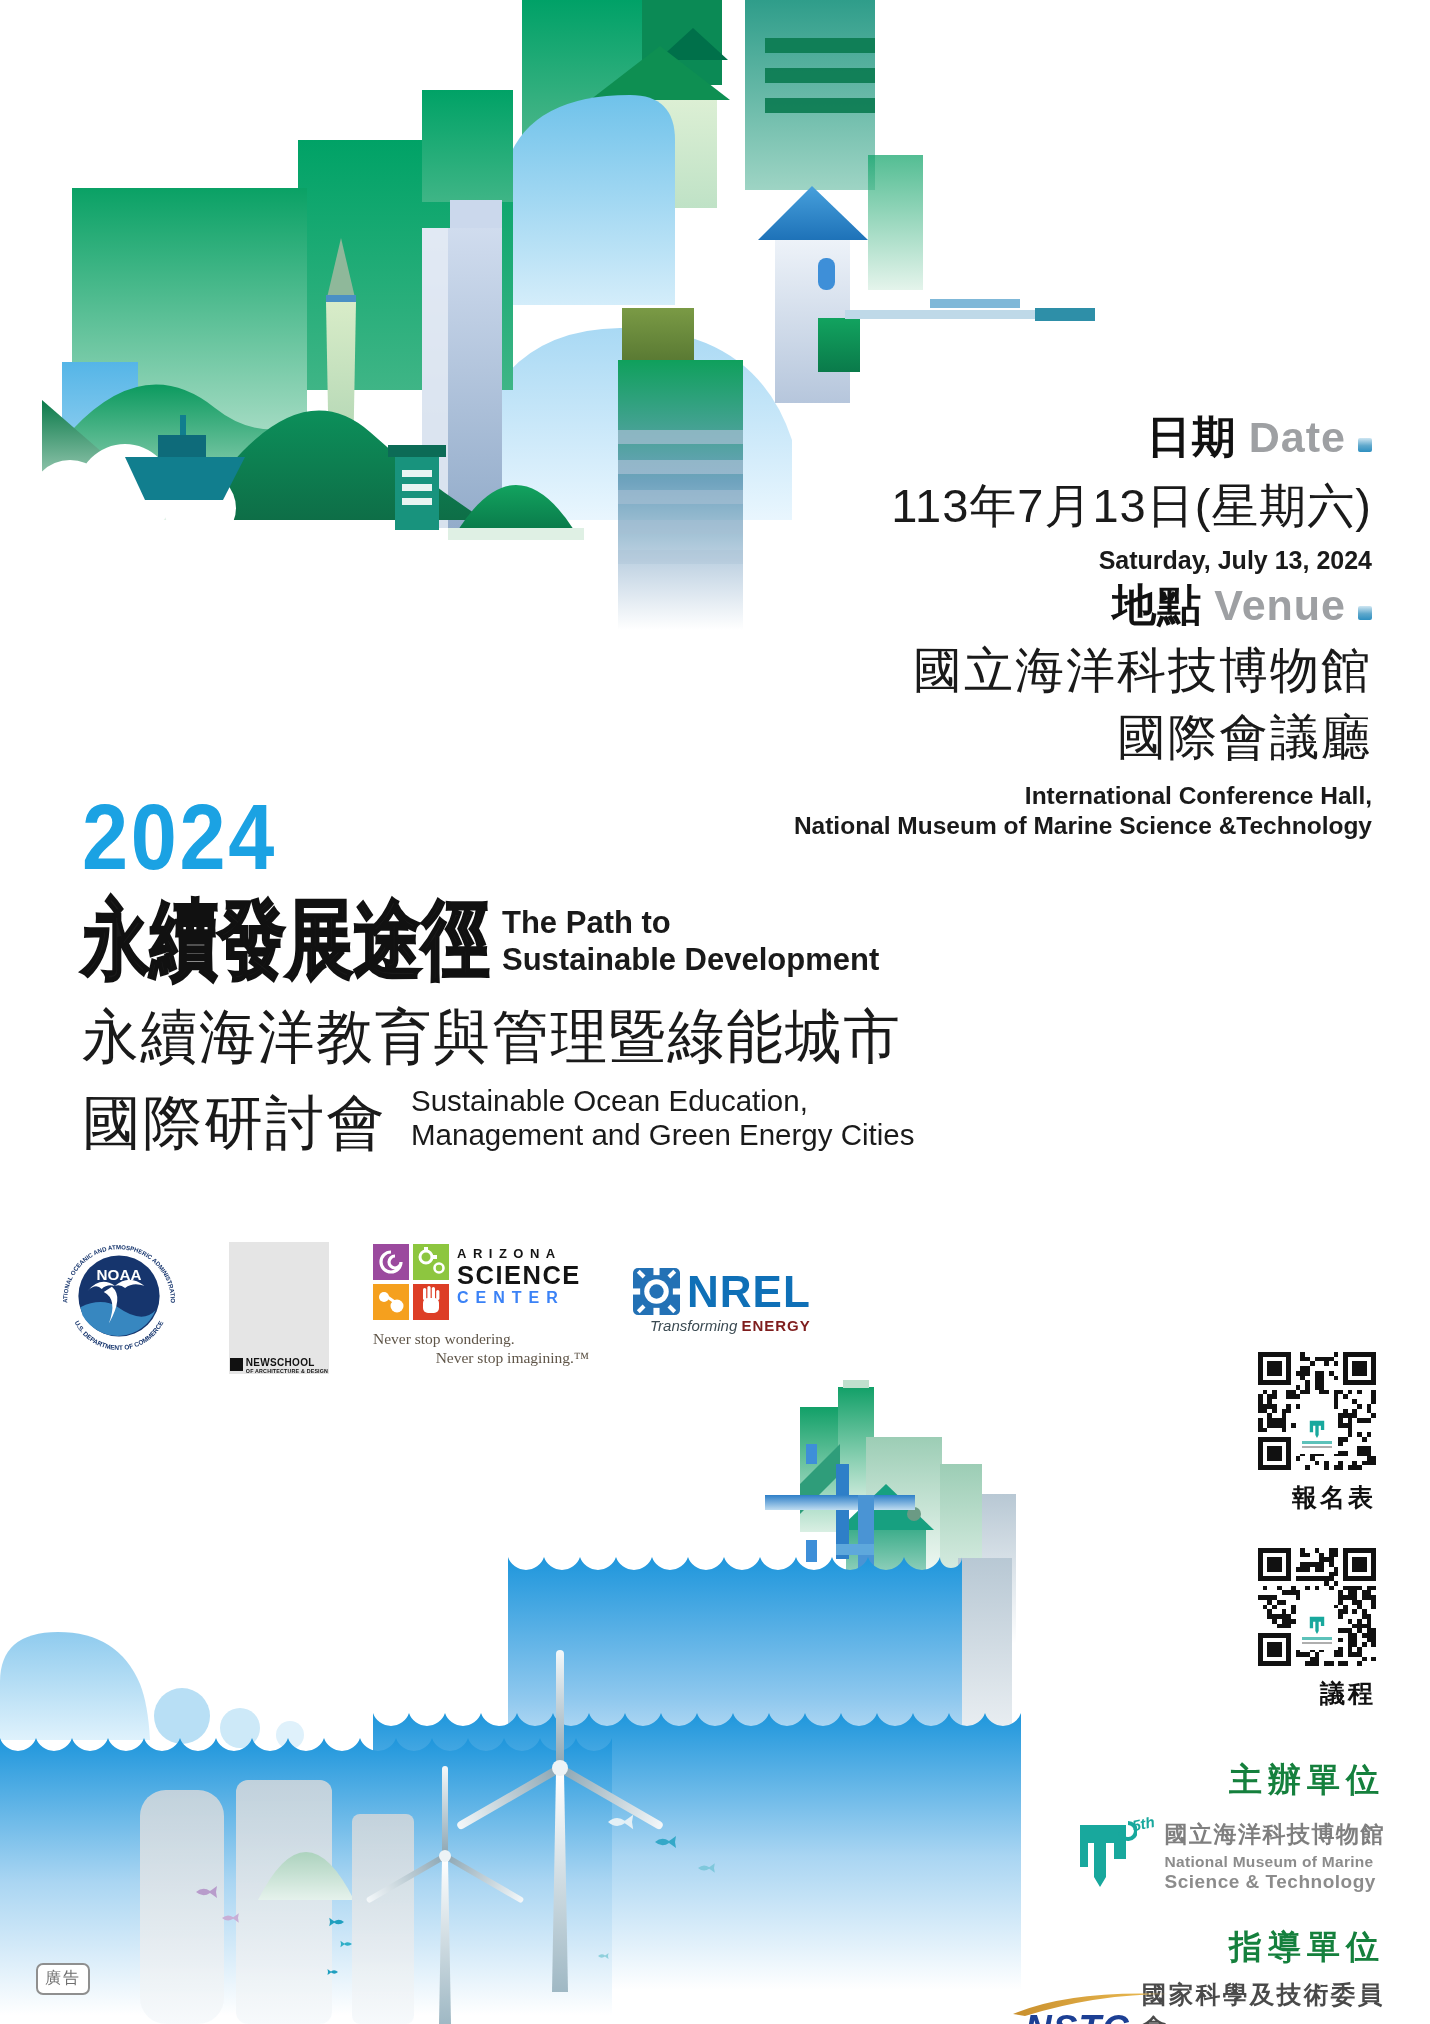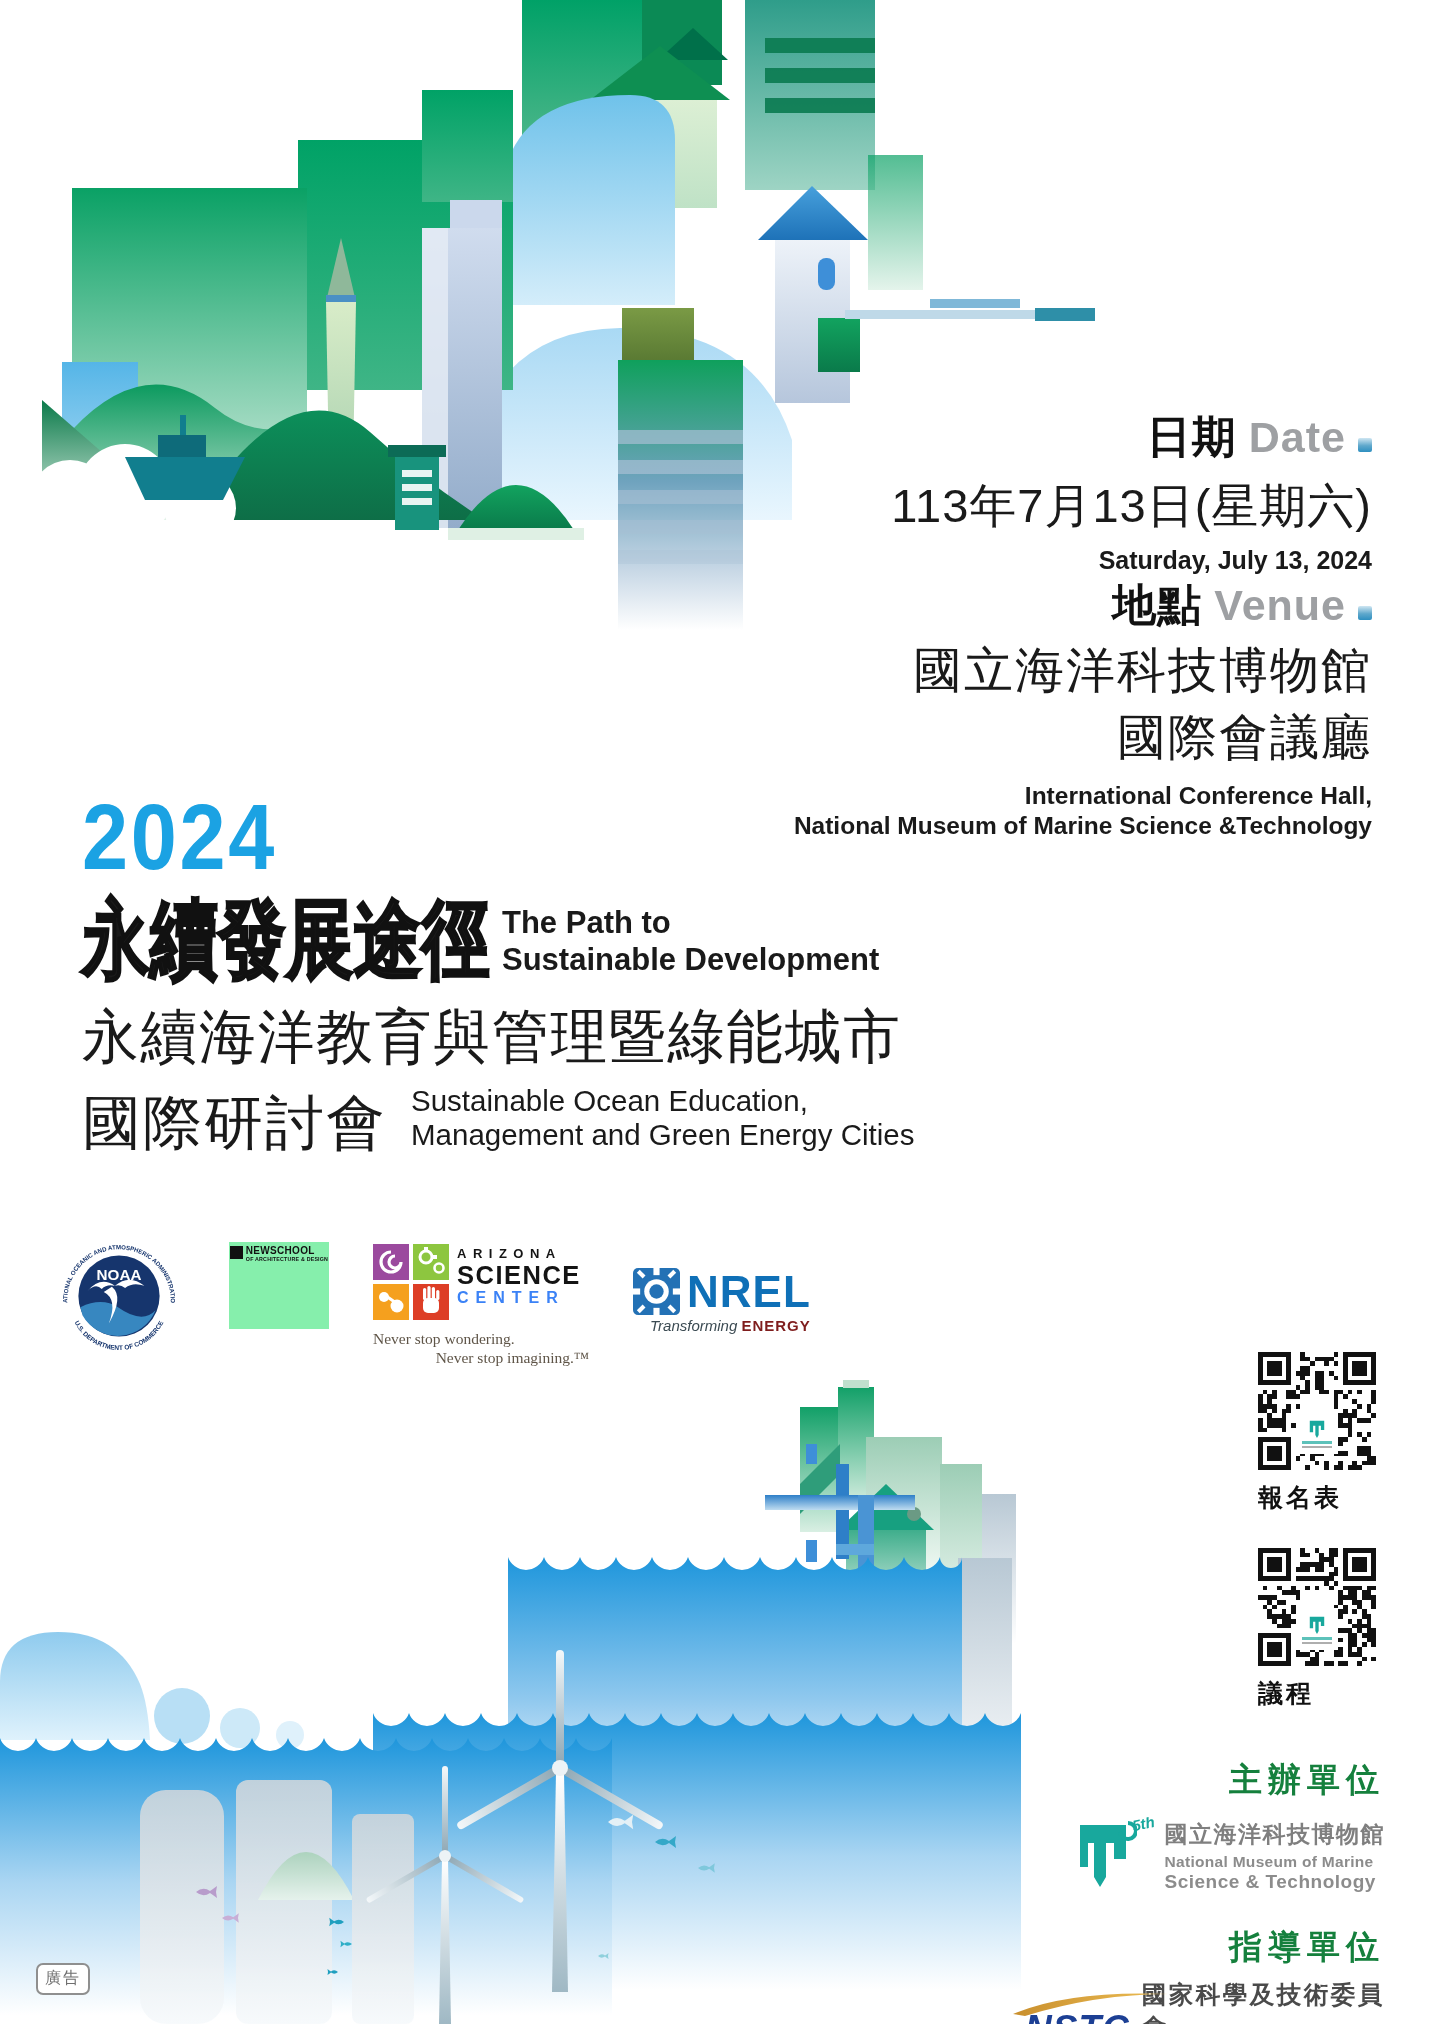--- a/index.html
+++ b/index.html
@@ -31,43 +31,43 @@
     transform:scaleX(.79);transform-origin:left bottom;-webkit-text-stroke:2.5px #111;}
   .en-main{font-size:31px;line-height:37px;font-weight:800;padding-bottom:8px;}
   .zh-sub1{font-size:59px;line-height:70px;margin-top:16px;letter-spacing:2px;white-space:nowrap;
     transform:scaleX(.96);transform-origin:left bottom;}
   .row-sub{display:flex;align-items:flex-end;margin-top:12px;}
   .zh-sub2{font-size:59px;line-height:70px;letter-spacing:2px;white-space:nowrap;}
   .en-sub{font-size:29.5px;line-height:34px;margin-left:24px;padding-bottom:6px;color:#1a1a1a;}
 
   
   .logos-row{left:53px;top:1230px;display:flex;align-items:flex-start;gap:44px;}
-  .logo-newschool{width:100px;height:87px;background:#86efac;margin-top:12px;
-    display:flex;align-items:flex-start;justify-content:center;}
+  .logo-newschool{width:100px;height:132px;background:#e5e5e5;margin-top:12px;
+    display:flex;align-items:flex-end;justify-content:center;}
   .ns-inner{display:flex;align-items:center;gap:3px;}
   .ns-sq{width:13px;height:13px;background:#111;}
   .ns-text .l1{font-size:14.5px;font-weight:bold;color:#111;font-variant-caps:all-small-caps;letter-spacing:.3px;line-height:14px;}
   .ns-text .l2{font-size:5.3px;font-weight:bold;color:#111;letter-spacing:.2px;}
   .logo-asc{margin-top:14px;width:216px;}
   .asc-top{display:flex;gap:8px;}
   .asc-words{padding-top:2px;}
   .asc-w1{font-size:13px;font-weight:bold;letter-spacing:6.5px;color:#141414;}
   .asc-w2{font-size:25.5px;font-weight:bold;letter-spacing:1.5px;color:#141414;line-height:28px;}
   .asc-w3{font-size:16px;font-weight:bold;letter-spacing:7px;color:#3b82f6;}
   .asc-tag{font-family:"Liberation Serif","DejaVu Serif",serif;color:#5F5548;font-size:15.5px;line-height:19px;margin-top:9px;}
   .asc-tag .t2{text-align:right;}
   .logo-nrel{margin-top:38px;}
   .nrel-row{display:flex;align-items:center;gap:7px;}
   .nrel-word{font-size:44px;font-weight:800;color:#0F70B7;letter-spacing:1px;line-height:44px;}
   .nrel-tag{margin-top:2px;text-align:right;font-size:15px;}
   .nrel-tag .it{font-style:italic;color:#3B4A52;}
   .nrel-tag .gr{color:#7f1d1d;font-weight:bold;letter-spacing:1px;}
 
   
-  .qr-block{width:118px;text-align:left;}
+  .qr-block{width:118px;text-align:right;}
   .qr1{left:1258px;top:1352px;}
   .qr2{left:1258px;top:1548px;}
   .qr-canvas{width:118px;height:118px;position:relative;}
   .qr-center{position:absolute;left:50%;top:50%;transform:translate(-50%,-50%);width:42px;height:42px;
     background:#fff;display:flex;flex-direction:column;align-items:center;justify-content:center;gap:2px;}
   .qr-center .bar1{width:30px;height:3px;background:#18A89D;opacity:.7;}
   .qr-center .bar2{width:30px;height:2px;background:#9a9a9a;opacity:.8;}
   .qr-label{font-size:25px;font-weight:600;letter-spacing:3px;margin-top:11px;color:#111;}
 
   

